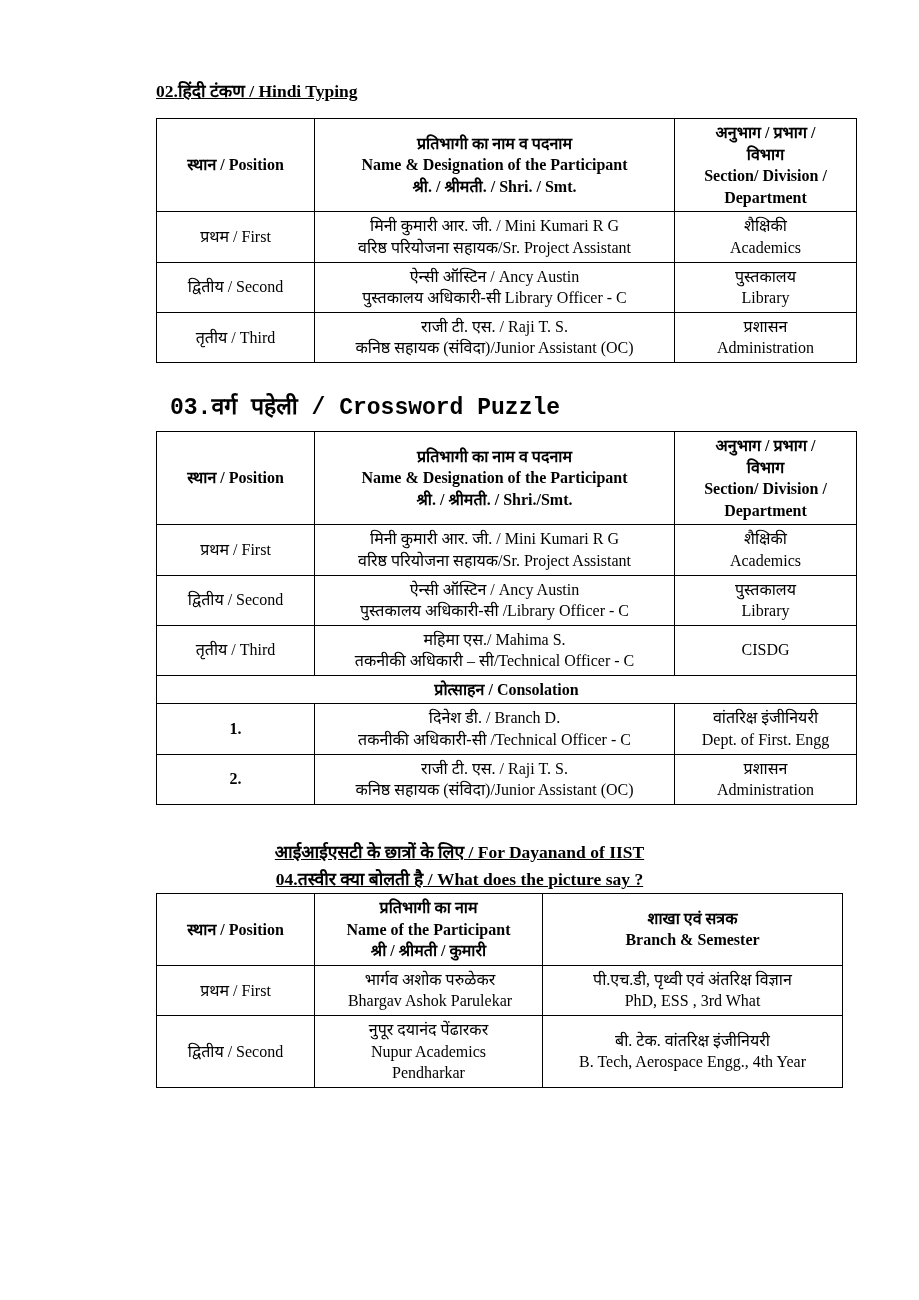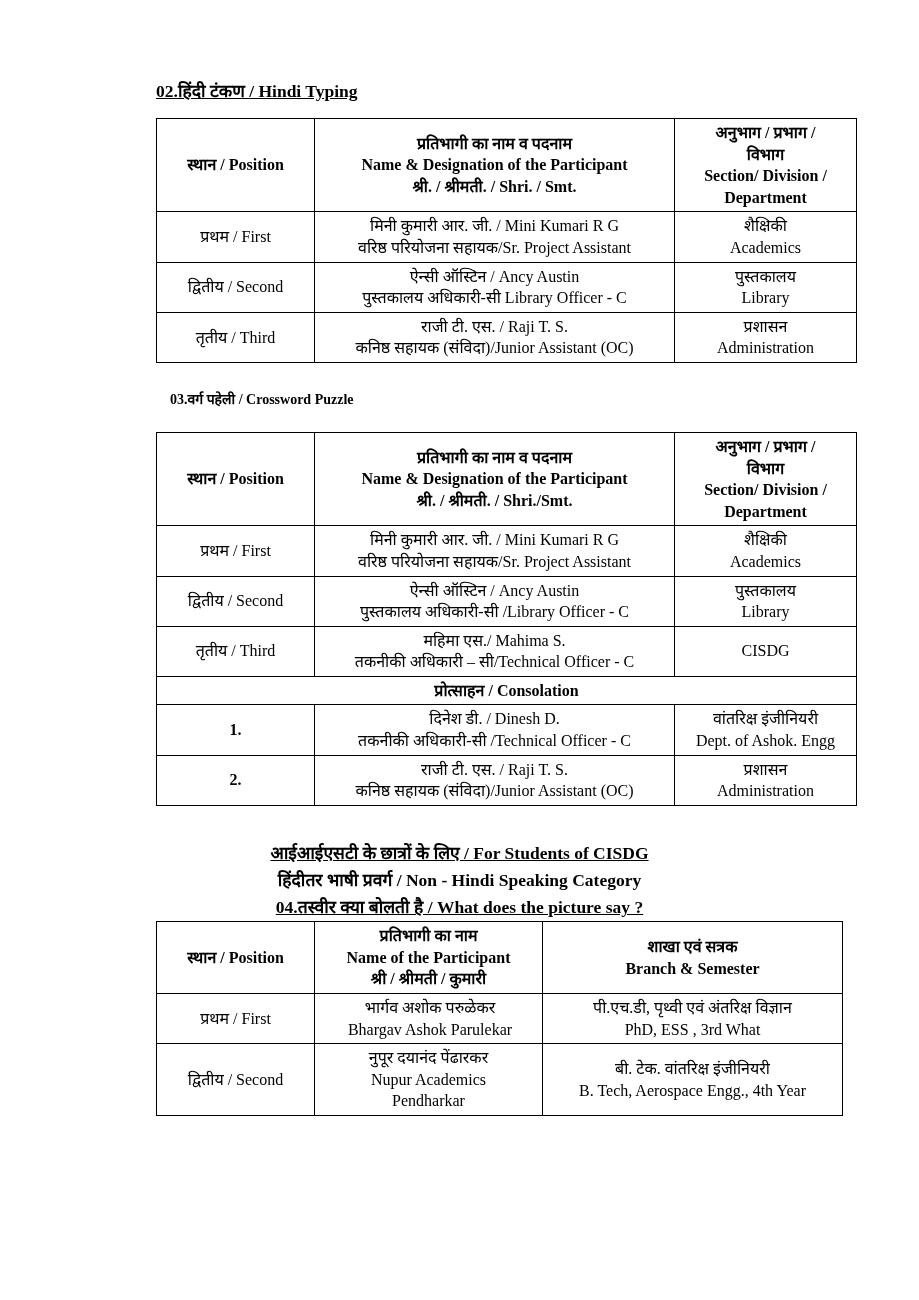--- a/index.html
+++ b/index.html
@@ -23,23 +23,24 @@
   }
   .section-heading {
     font-size: 17.5px;
     font-weight: bold;
     margin: 0 0 16px 96px;
   }
   .section-heading .u {
     text-decoration: underline;
   }
   .section-heading-2 {
-    font-size: 14px;
-    font-weight: bold;
-    margin: 26px 0 24px 110px;
+    font-size: 23px;
+    font-weight: bold;
+    margin: 26px 0 10px 110px;
+    font-family: Liberation Mono, monospace;
   }
   table.tbl {
     border-collapse: collapse;
     table-layout: fixed;
     margin: 0 0 0 96px;
     border: 1.6px solid #000;
   }
   table.tbl td {
     border: 1.2px solid #000;
     padding: 3px 5px;
@@ -231,45 +232,44 @@
           <span class="line-en">तकनीकी  अधिकारी  –  सी/Technical Officer - C</span>
         </td>
         <td>CISDG</td>
       </tr>
       <tr class="consol-row">
         <td colspan="3">प्रोत्साहन  / Consolation</td>
       </tr>
       <tr>
         <td class="num-cell">1.</td>
         <td class="cell-two">
-          <span class="line-dev">दिनेश डी. / Dinesh D.</span>
+          <span class="line-dev">दिनेश डी. / Branch D.</span>
           <span class="line-en">तकनीकी  अधिकारी-सी /Technical Officer - C</span>
         </td>
         <td class="cell-two">
           <span class="line-dev">वांतरिक्ष  इंजीनियरी</span>
-          <span class="line-en">Dept. of Ashok. Engg</span>
+          <span class="line-en">Dept. of First. Engg</span>
         </td>
       </tr>
       <tr>
         <td class="num-cell">2.</td>
         <td class="cell-two">
           <span class="line-dev">राजी टी. एस. / Raji  T. S.</span>
           <span class="line-en">कनिष्ठ सहायक (संविदा)/Junior Assistant (OC)</span>
         </td>
         <td class="cell-two">
           <span class="line-dev">प्रशासन</span>
           <span class="line-en">Administration</span>
         </td>
       </tr>
     </tbody>
   </table>
 
   <div class="center-block">
-    <div class="l1"><span>आईआईएसटी के छात्रों के लिए / For Students of CISDG</span></div>
-    <div class="l2">हिंदीतर भाषी प्रवर्ग / Non - Hindi Speaking Category</div>
+    <div class="l1"><span>आईआईएसटी के छात्रों के लिए / For Dayanand of IIST</span></div>
     <div class="l3"><span>04.</span><span>तस्वीर  क्या  बोलती  है /  What does the picture say ?</span></div>
   </div>
 
   <table class="tbl t3 mt-tbl2">
     <colgroup>
         <col class="c1">
         <col class="c2">
         <col class="c3">
       </colgroup>
     <tbody>

